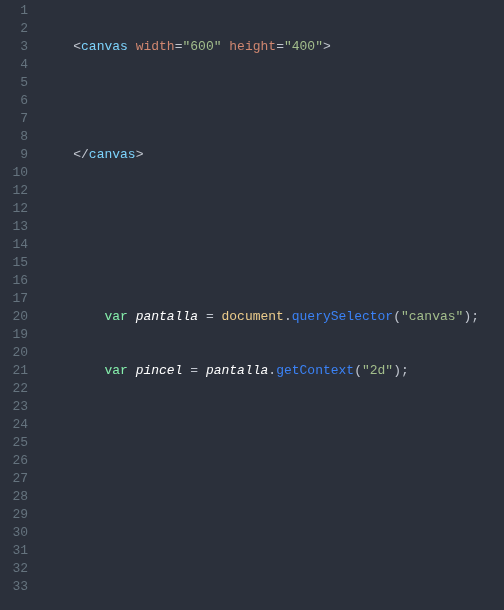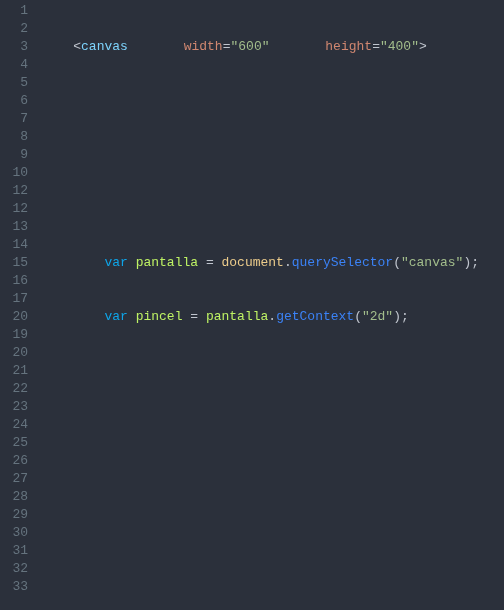--- a/index.html
+++ b/index.html
@@ -43,24 +43,24 @@
     padding: 2px 0 2px 4px;
     white-space: pre;
     flex: 1;
     position: relative;
   }
   .line {
     height: 18px;
   }
   .p  { color: #c0c5ce; }  
   .tg { color: #7dd3fc; }  
-  .at { color: #d08770; margin-left: 48px; }
+  .at { color: #d08770; }
   .st { color: #a3be8c; }  
-  .kw { color: #0ea5e9; }  
-  .vn { color: #bef264; }  
+  .kw { color: #86efac; }  
+  .vn { color: #ffffff; font-style: italic; }  
   .ob { color: #ebcb8b; }  
   .it { }
   .fn { color: #3b82f6; }  
 </style>
 </head>
 <body>
 
 <div class="editor">
   <div class="gutter">
       <div class="ln">1</div>
@@ -93,20 +93,21 @@
       <div class="ln dirty">28</div>
       <div class="ln">29</div>
       <div class="ln">30</div>
       <div class="ln">31</div>
       <div class="ln">32</div>
       <div class="ln">33</div>
     </div>
   <div class="code">
     <div class="line"><span class="p">    </span><span class="p">&lt;</span><span class="tg">canvas</span><span> </span><span class="at">width</span><span class="p">=</span><span class="st">"600"</span><span> </span><span class="at">height</span><span class="p">=</span><span class="st">"400"</span><span class="p">&gt;</span></div>
     <div class="line"></div>
+    <div class="line"><span class="p">    </span><span class="p">&lt;/</span><span class="tg">canvas</span><span class="p">&gt;</span></div>
     <div class="line"></div>
     <div class="line"></div>
     <div class="line"><span>        </span><span class="kw">var</span><span> </span><span class="vn">pantalla</span><span> </span><span class="p">=</span><span> </span><span class="ob it">document</span><span class="p">.</span><span class="fn">querySelector</span><span class="p">(</span><span class="st">"canvas"</span><span class="p">)</span><span class="p">;</span></div>
     <div class="line"><span>        </span><span class="kw">var</span><span> </span><span class="vn">pincel</span><span> </span><span class="p">=</span><span> </span><span class="vn">pantalla</span><span class="p">.</span><span class="fn">getContext</span><span class="p">(</span><span class="st">"2d"</span><span class="p">)</span><span class="p">;</span></div>
     <div class="line"></div>
     <div class="line"></div>
     <div class="line"></div>
     
     
     

